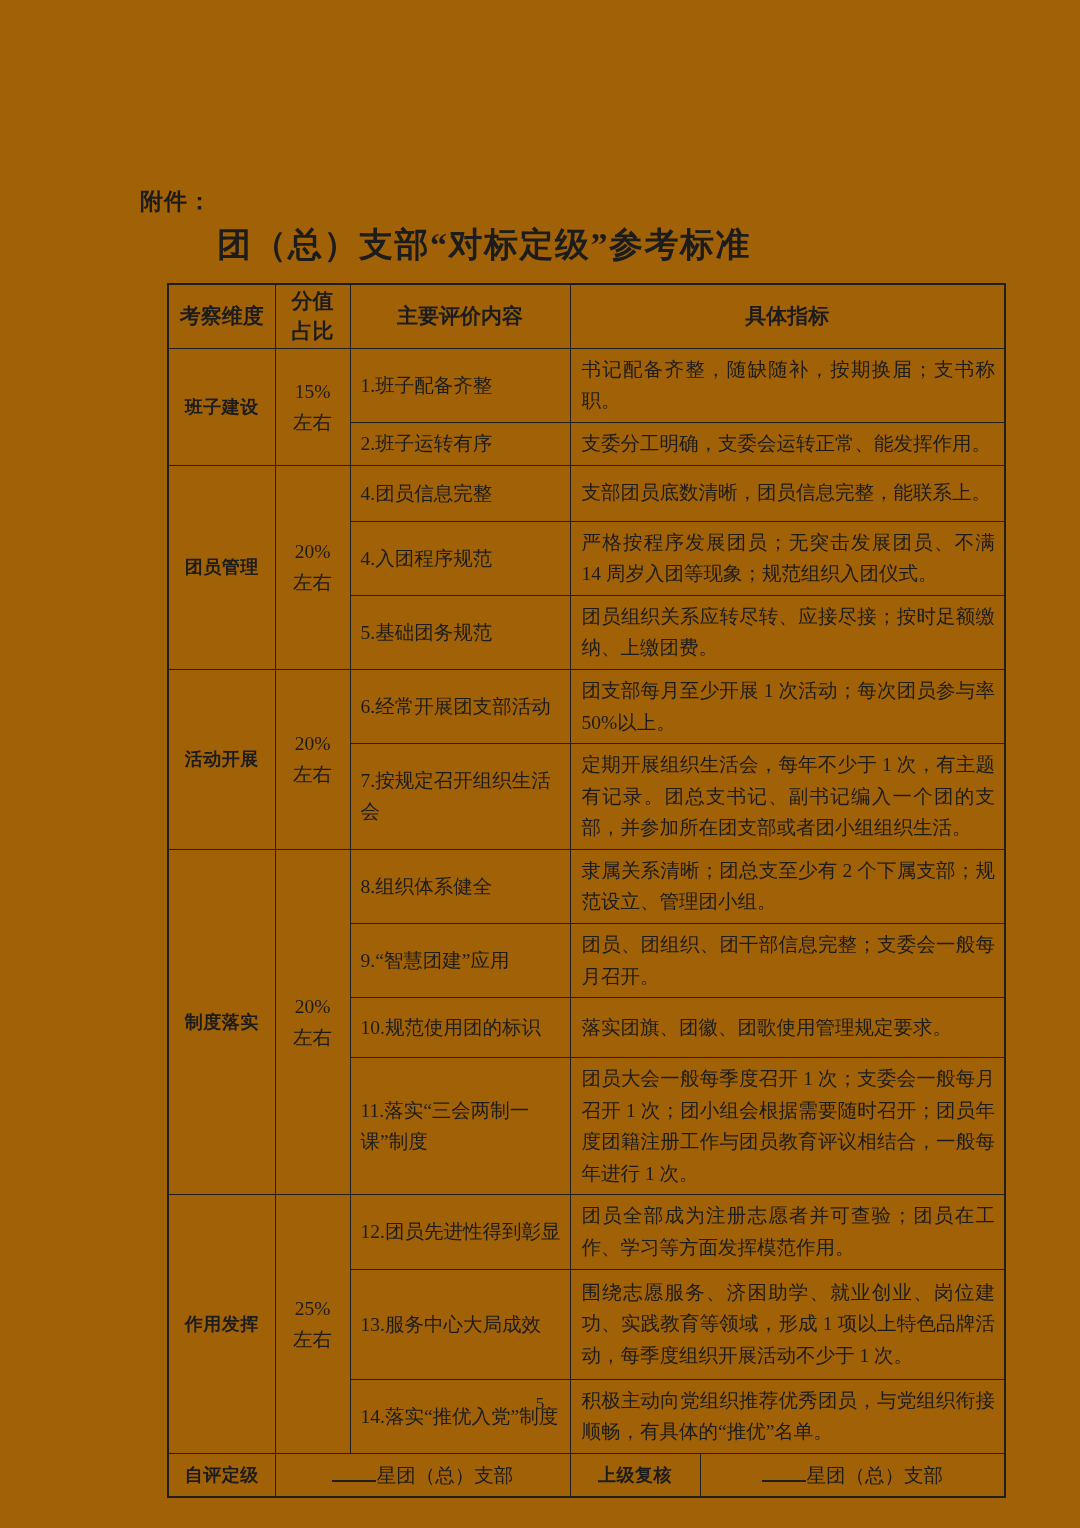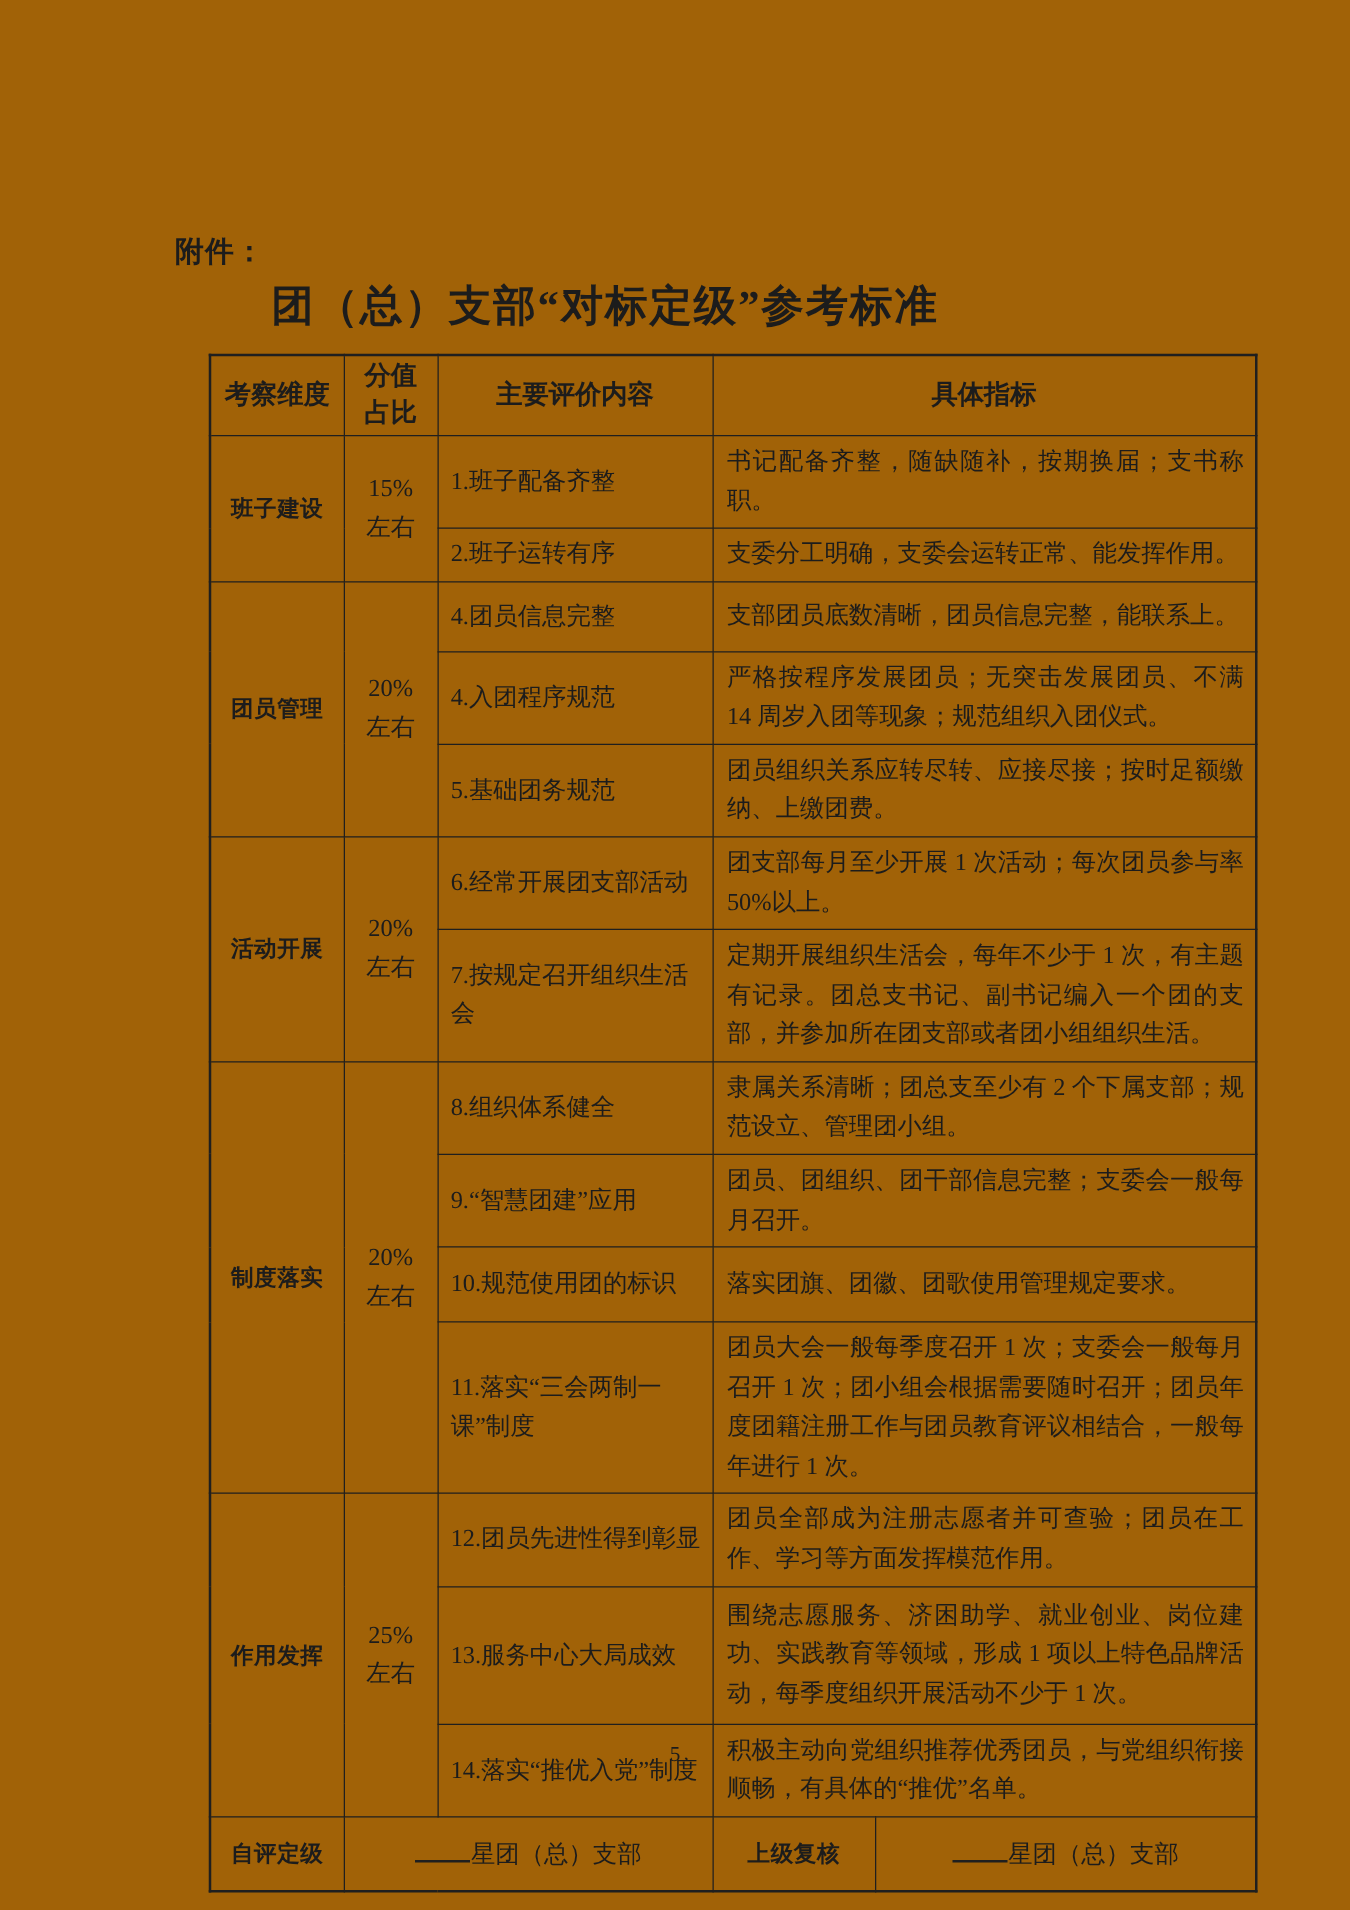--- a/index.html
+++ b/index.html
@@ -169,21 +169,21 @@
       </tr>
       <tr style="height:110px">
         <td class="item">13.服务中心大局成效</td>
         <td class="ind" colspan="2">围绕志愿服务、济困助学、就业创业、岗位建功、实践教育等领域，形成 1 项以上特色品牌活动，每季度组织开展活动不少于 1 次。</td>
       </tr>
       <tr style="height:48px">
         <td class="item">14.落实“推优入党”制度</td>
         <td class="ind" colspan="2">积极主动向党组织推荐优秀团员，与党组织衔接顺畅，有具体的“推优”名单。</td>
       </tr>
 
-      <tr style="height:60px">
+      <tr style="height:44px">
         <td class="dim">自评定级</td>
         <td class="star" colspan="2">
           <span class="blank"></span><span>星团（总）支部</span>
         </td>
         <td class="dim">上级复核</td>
         <td class="star">
           <span class="blank"></span><span>星团（总）支部</span>
         </td>
       </tr>
     </tbody>

